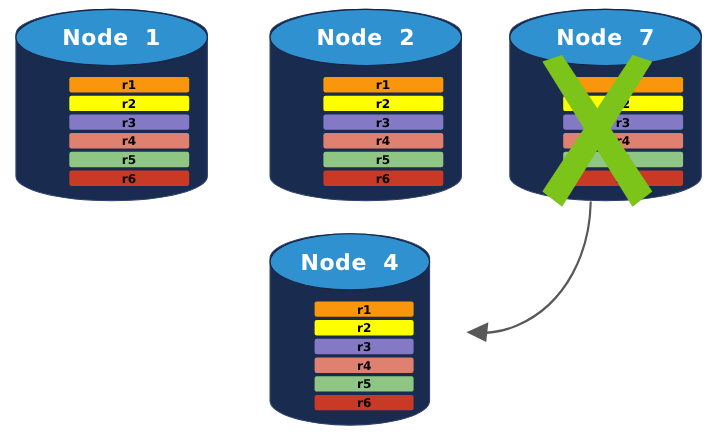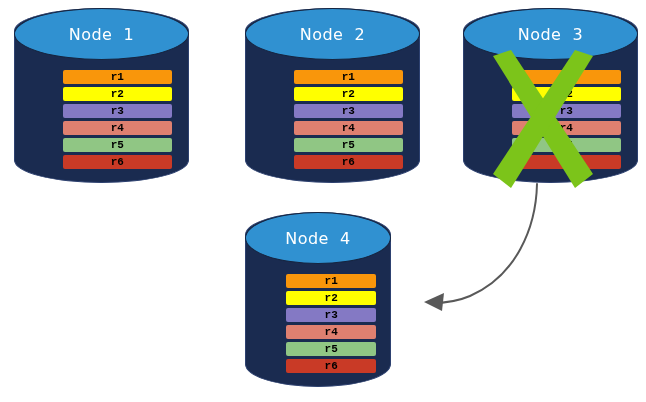--- a/index.html
+++ b/index.html
@@ -48,38 +48,37 @@
     border-radius: 50%;
     border: 1.5px solid #16243f;
     box-sizing: border-box;
     display: flex;
     align-items: center;
     justify-content: center;
   }
 
   .node-label {
     color: #ffffff;
-    font-weight: normal;
-    font-size: 16px;
+    font-weight: bold;
+    font-size: 20px;
     letter-spacing: 0.5px;
     white-space: pre;
     text-align: center;
     user-select: none;
   }
 
   
   .rows {
     position: absolute;
     left: 28%;
     top: 62px;
     width: 62%;
     display: flex;
     flex-direction: column;
     gap: 3px;
-    font-family: Liberation Mono, monospace;
   }
 
   .row-stripe {
     height: 14px;
     border-radius: 2px;
     display: flex;
     align-items: center;
     justify-content: center;
     font-size: 11px;
     font-weight: bold;
@@ -145,21 +144,21 @@
       <div class="row-stripe" style="background: rgb(132, 121, 196); color: rgb(0, 0, 0);">r3</div>
       <div class="row-stripe" style="background: rgb(223, 128, 112); color: rgb(0, 0, 0);">r4</div>
       <div class="row-stripe" style="background: rgb(144, 198, 132); color: rgb(0, 0, 0);">r5</div>
       <div class="row-stripe" style="background: rgb(201, 58, 38); color: rgb(0, 0, 0);">r6</div>
     </div>
   </div>
 
   <div class="node" id="node-3">
     <div class="cyl-body" style="background: rgb(26, 43, 80); border-color: rgb(45, 65, 112);"></div>
     <div class="cyl-top" style="background: rgb(48, 145, 209);">
-      <span class="node-label" style="color: rgb(255, 255, 255);">Node  3</span>
+      <span class="node-label" style="color: rgb(255, 255, 255);">Node  7</span>
     </div>
     <div class="rows">
       <div class="row-stripe" style="background: rgb(249, 150, 11); color: rgb(0, 0, 0);">r1</div>
       <div class="row-stripe" style="background: rgb(255, 255, 0); color: rgb(0, 0, 0);">r2</div>
       <div class="row-stripe" style="background: rgb(132, 121, 196); color: rgb(0, 0, 0);">r3</div>
       <div class="row-stripe" style="background: rgb(223, 128, 112); color: rgb(0, 0, 0);">r4</div>
       <div class="row-stripe" style="background: rgb(144, 198, 132); color: rgb(0, 0, 0);">r5</div>
       <div class="row-stripe" style="background: rgb(201, 58, 38); color: rgb(0, 0, 0);">r6</div>
     </div>
 

